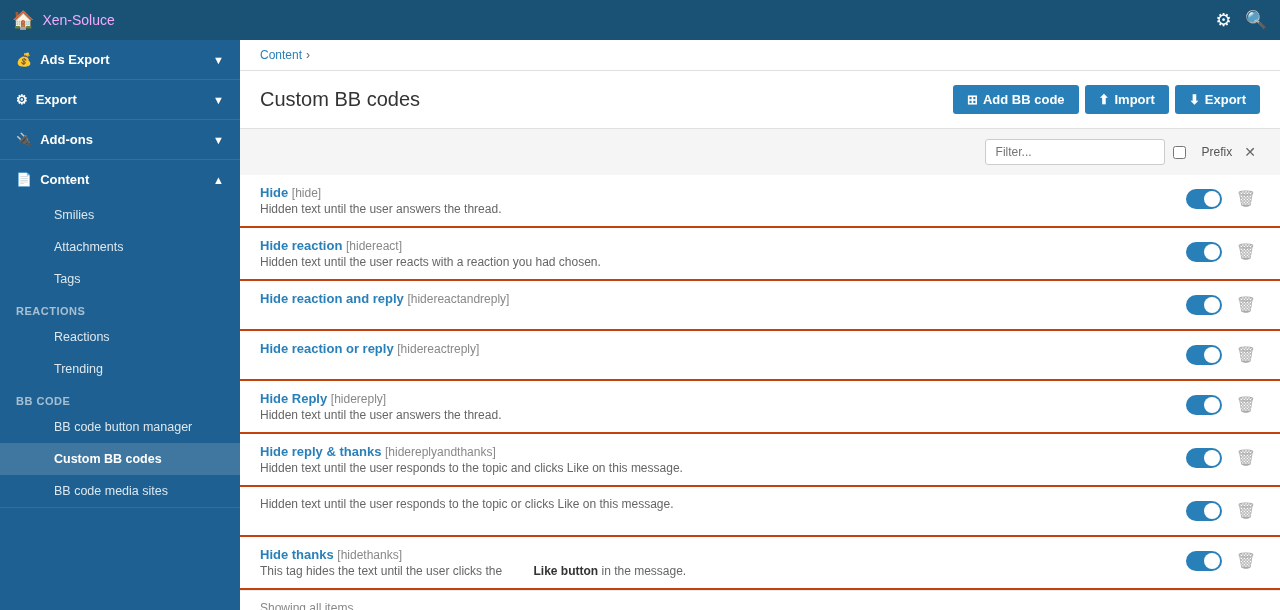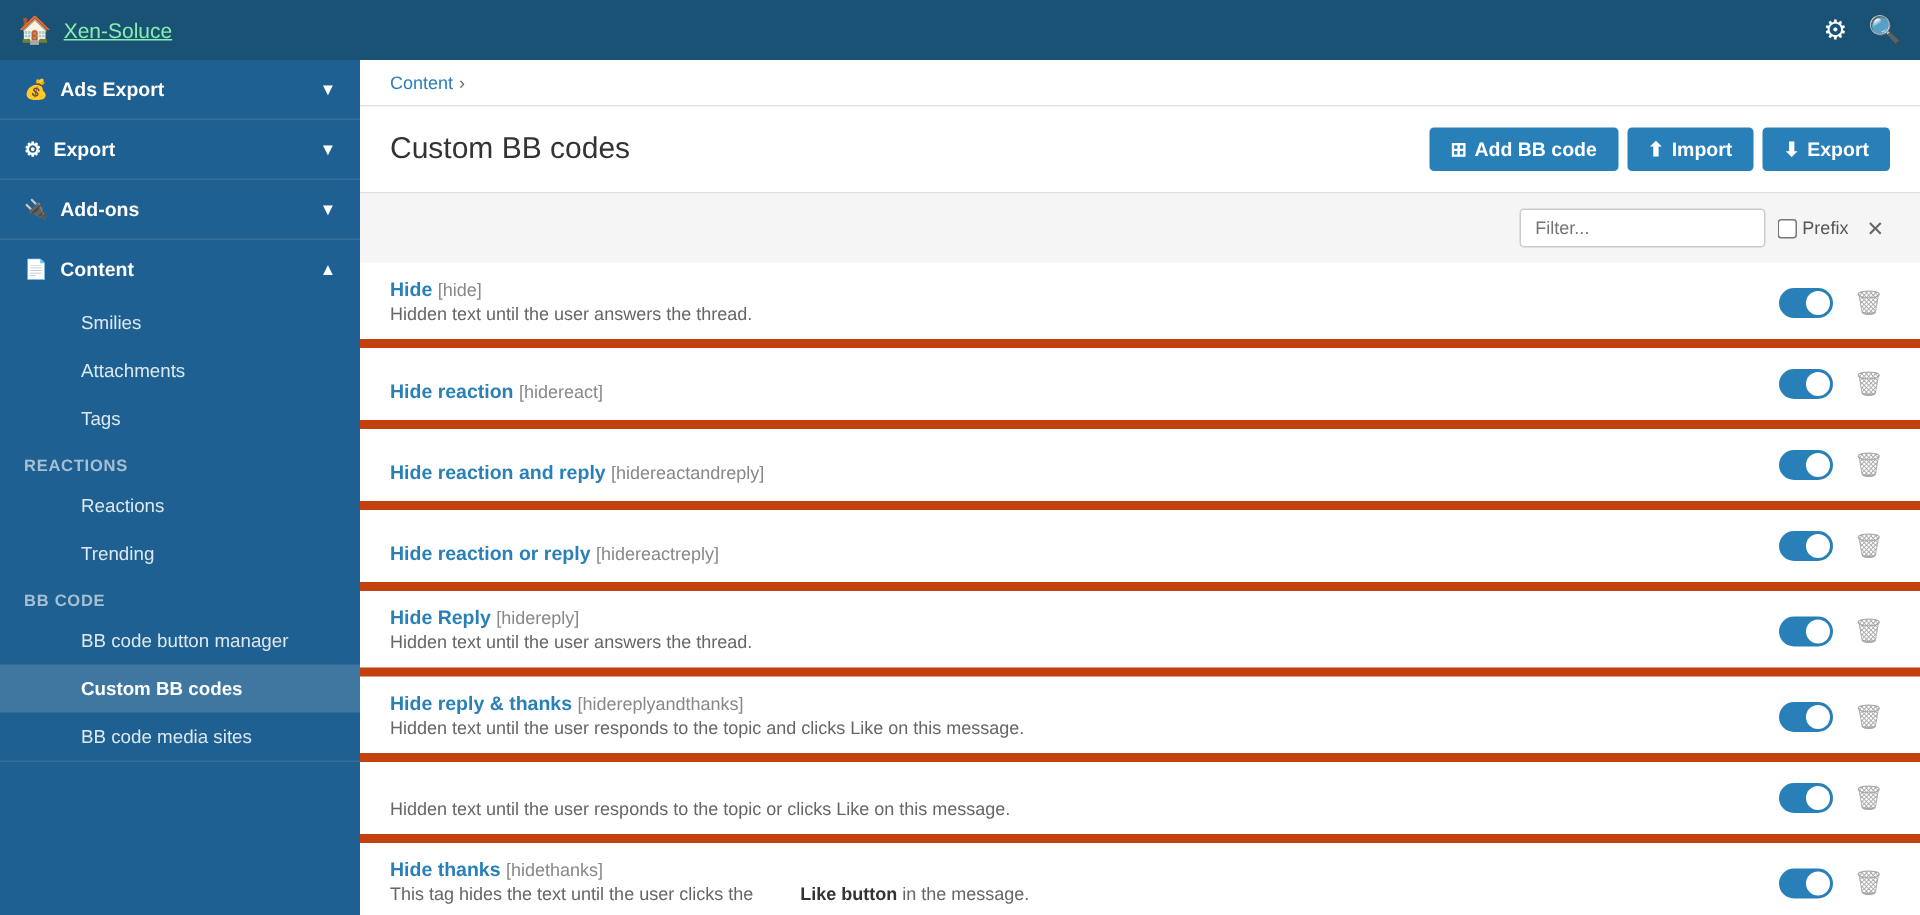--- a/index.html
+++ b/index.html
@@ -108,33 +108,33 @@
       display: flex;
       justify-content: flex-end;
       align-items: center;
       gap: 8px;
     }
     .filter-input {
       border: 1px solid #ccc;
       border-radius: 3px;
       padding: 5px 10px;
       font-size: 12px;
-      width: 164px;
+      width: 180px;
       outline: none;
     }
-    .prefix-checkbox { display: flex; align-items: center; gap: 4px; font-size: 12px; color: #555; cursor: pointer; }
+    .prefix-checkbox { display: flex; align-items: center; gap: 16px; font-size: 12px; color: #555; cursor: pointer; }
     .clear-filter { background: none; border: none; cursor: pointer; color: #666; font-size: 14px; padding: 2px 4px; }
 
     
     .bb-list { background: white; margin: 0; }
     .bb-item {
       display: flex;
-      align-items: flex-end;
+      align-items: flex-start;
       padding: 10px 20px;
-      border-bottom: 6px solid #c2410c;
+      border-bottom: 2px solid #c2410c;
       min-height: 50px;
     }
     .bb-item-info { flex: 1; }
     .bb-item-title { font-size: 13px; margin-bottom: 2px; }
     .bb-item-title .title-link { color: #2980b9; font-weight: bold; text-decoration: none; cursor: pointer; }
     .bb-item-title .bb-tag { color: #888; font-size: 12px; font-weight: normal; }
     .bb-item-desc { font-size: 12px; color: #666; }
     .bb-item-desc strong { font-weight: bold; color: #333; margin-left: 28px; }
     .bb-item-controls { display: flex; align-items: center; gap: 10px; flex-shrink: 0; }
 
@@ -182,21 +182,21 @@
     
     ::-webkit-scrollbar { width: 6px; }
     ::-webkit-scrollbar-thumb { background: #bbb; border-radius: 3px; }
   </style>
 </head>
 <body>
 
 <div class="top-nav">
   <div class="top-nav-left">
     <span style="font-size:18px; cursor:pointer;">🏠</span>
-    <span style="color:#86efac; font-size:14px;text-decoration:underline;">Xen-Soluce</span>
+    <span style="color:#f0abfc; font-size:14px;">Xen-Soluce</span>
   </div>
   <div class="top-nav-right">
     <span class="top-nav-icon" style="font-size:18px;">⚙</span>
     <span class="top-nav-icon" style="font-size:18px;">🔍</span>
   </div>
 </div>
 
 <div class="main-layout">
 
   <div class="sidebar">
@@ -304,20 +304,21 @@
           <button class="delete-btn">🗑</button>
         </div>
       </div>
 
       <div class="bb-item">
         <div class="bb-item-info">
           <div class="bb-item-title">
             <a class="title-link">Hide reaction</a>
             <span class="bb-tag"> [hidereact]</span>
           </div>
+          <div class="bb-item-desc">Hidden text until the user reacts with a reaction you had chosen.</div>
         </div>
         <div class="bb-item-controls">
           <div class="toggle"></div>
           <button class="delete-btn">🗑</button>
         </div>
       </div>
 
       <div class="bb-item">
         <div class="bb-item-info">
           <div class="bb-item-title">

